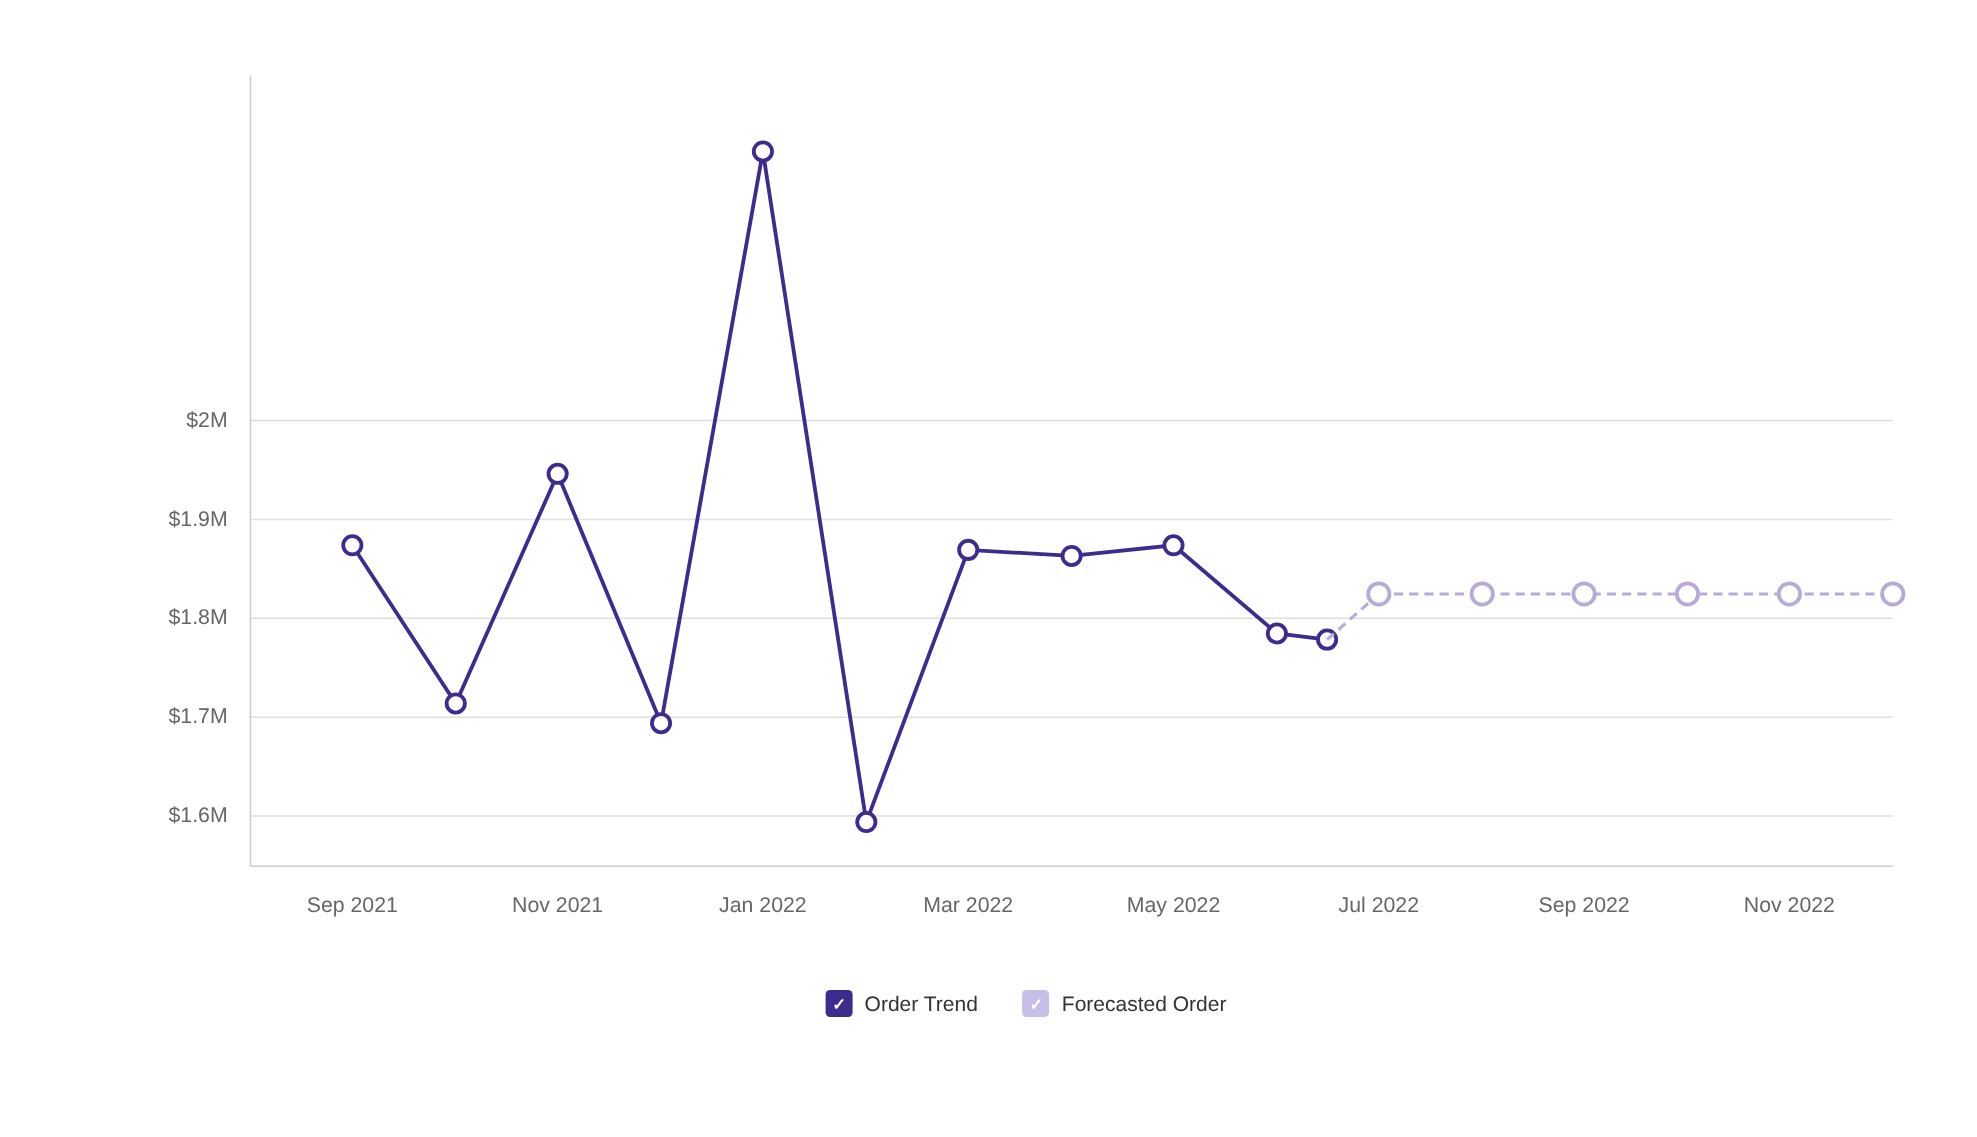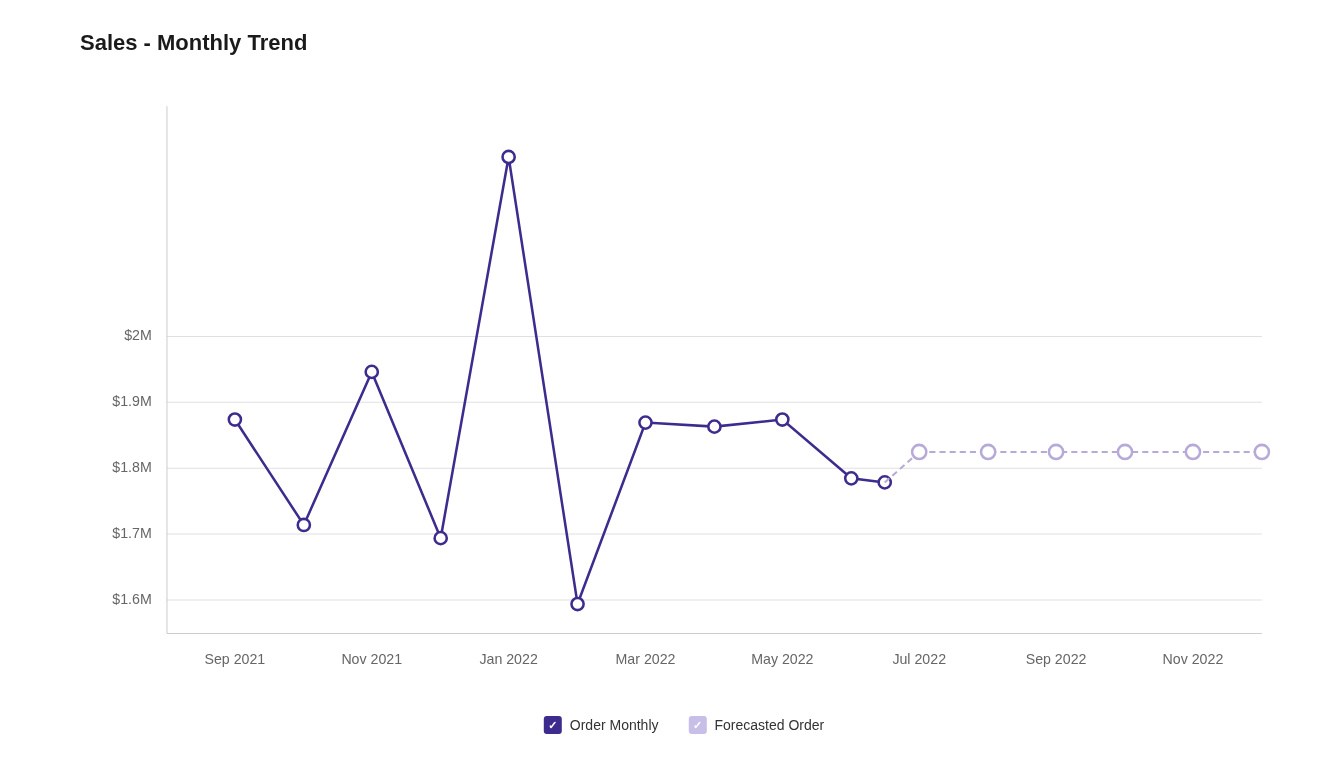--- a/index.html
+++ b/index.html
@@ -62,21 +62,20 @@
       background: #3d2b8e;
     }
     .legend-checkbox.forecast {
       background: #c8bfe8;
     }
   </style>
 </head>
 <body>
 
 <div class="chart-container">
-  <div class="chart-title">Sales - Monthly Trend</div>
   <div class="chart-area">
     <svg class="main-chart" viewBox="0 0 1180 580">
 
       <line x1="80" y1="507" x2="1160" y2="507" stroke="#e0e0e0" stroke-width="1"></line>
 
       <line x1="80" y1="442" x2="1160" y2="442" stroke="#e0e0e0" stroke-width="1"></line>
 
       <line x1="80" y1="377" x2="1160" y2="377" stroke="#e0e0e0" stroke-width="1"></line>
 
       <line x1="80" y1="312" x2="1160" y2="312" stroke="#e0e0e0" stroke-width="1"></line>
@@ -124,21 +123,21 @@
       <circle cx="957" cy="361" r="7" fill="white" stroke="#b8aad8" stroke-width="2.5"></circle>
       <circle cx="1025" cy="361" r="7" fill="white" stroke="#b8aad8" stroke-width="2.5"></circle>
       <circle cx="1092" cy="361" r="7" fill="white" stroke="#b8aad8" stroke-width="2.5"></circle>
       <circle cx="1160" cy="361" r="7" fill="white" stroke="#b8aad8" stroke-width="2.5"></circle>
     </svg>
 
     
     <div class="legend">
       <div class="legend-item">
         <div class="legend-checkbox order">✓</div>
-        <span>Order Monthly</span>
+        <span>Order Trend</span>
       </div>
       <div class="legend-item">
         <div class="legend-checkbox forecast">✓</div>
         <span>Forecasted Order</span>
       </div>
     </div>
   </div>
 </div>
 
 </body></html>

